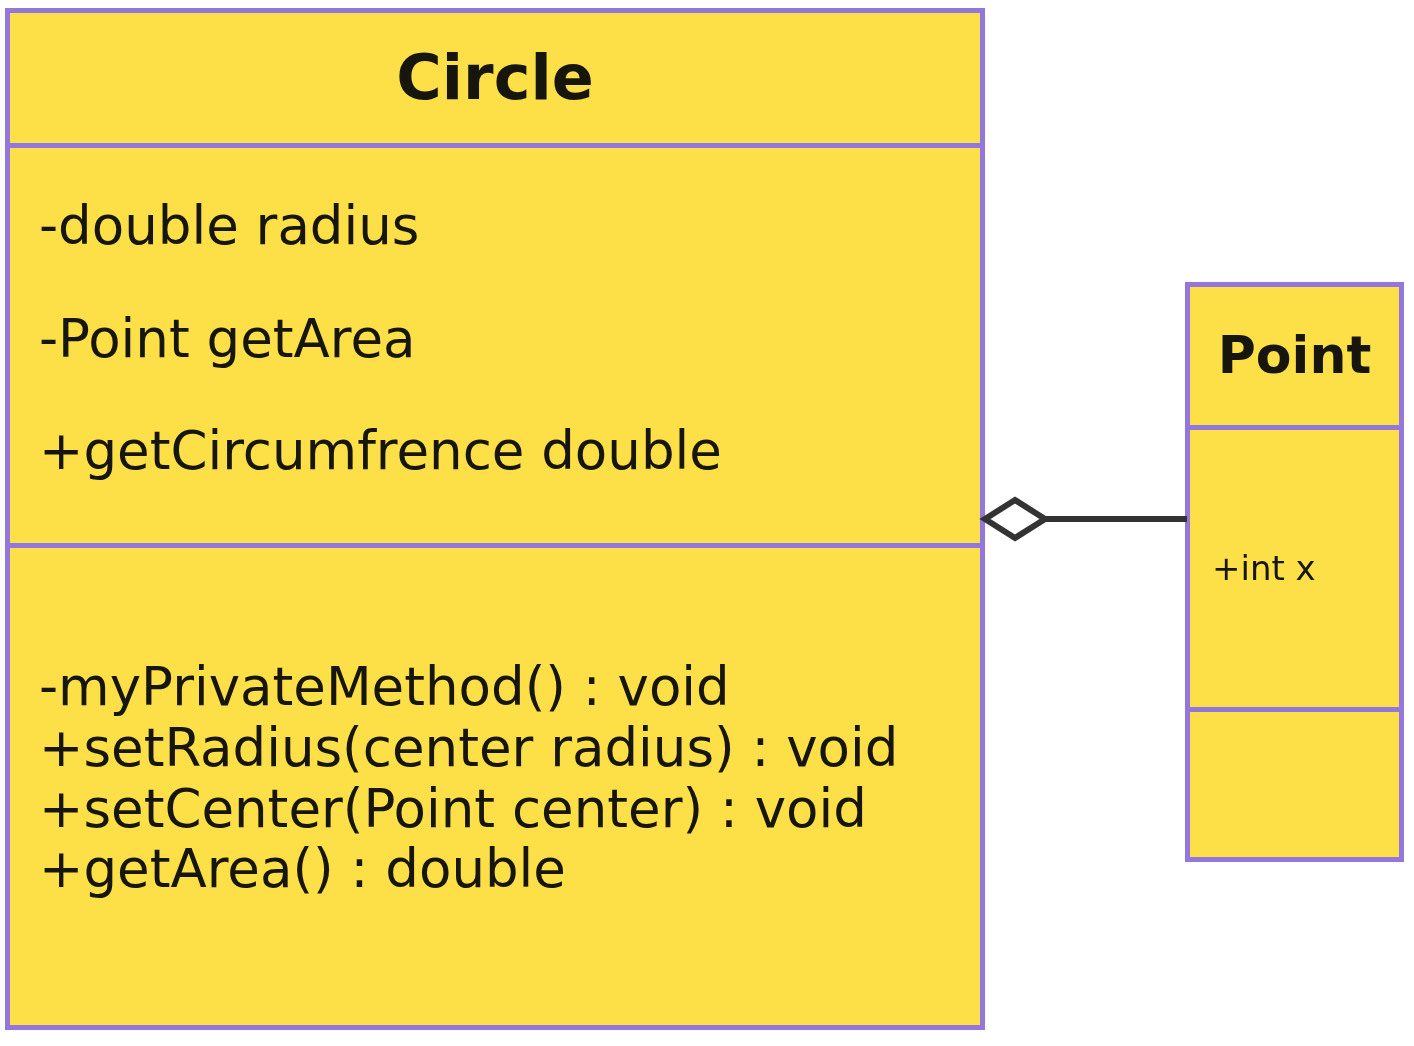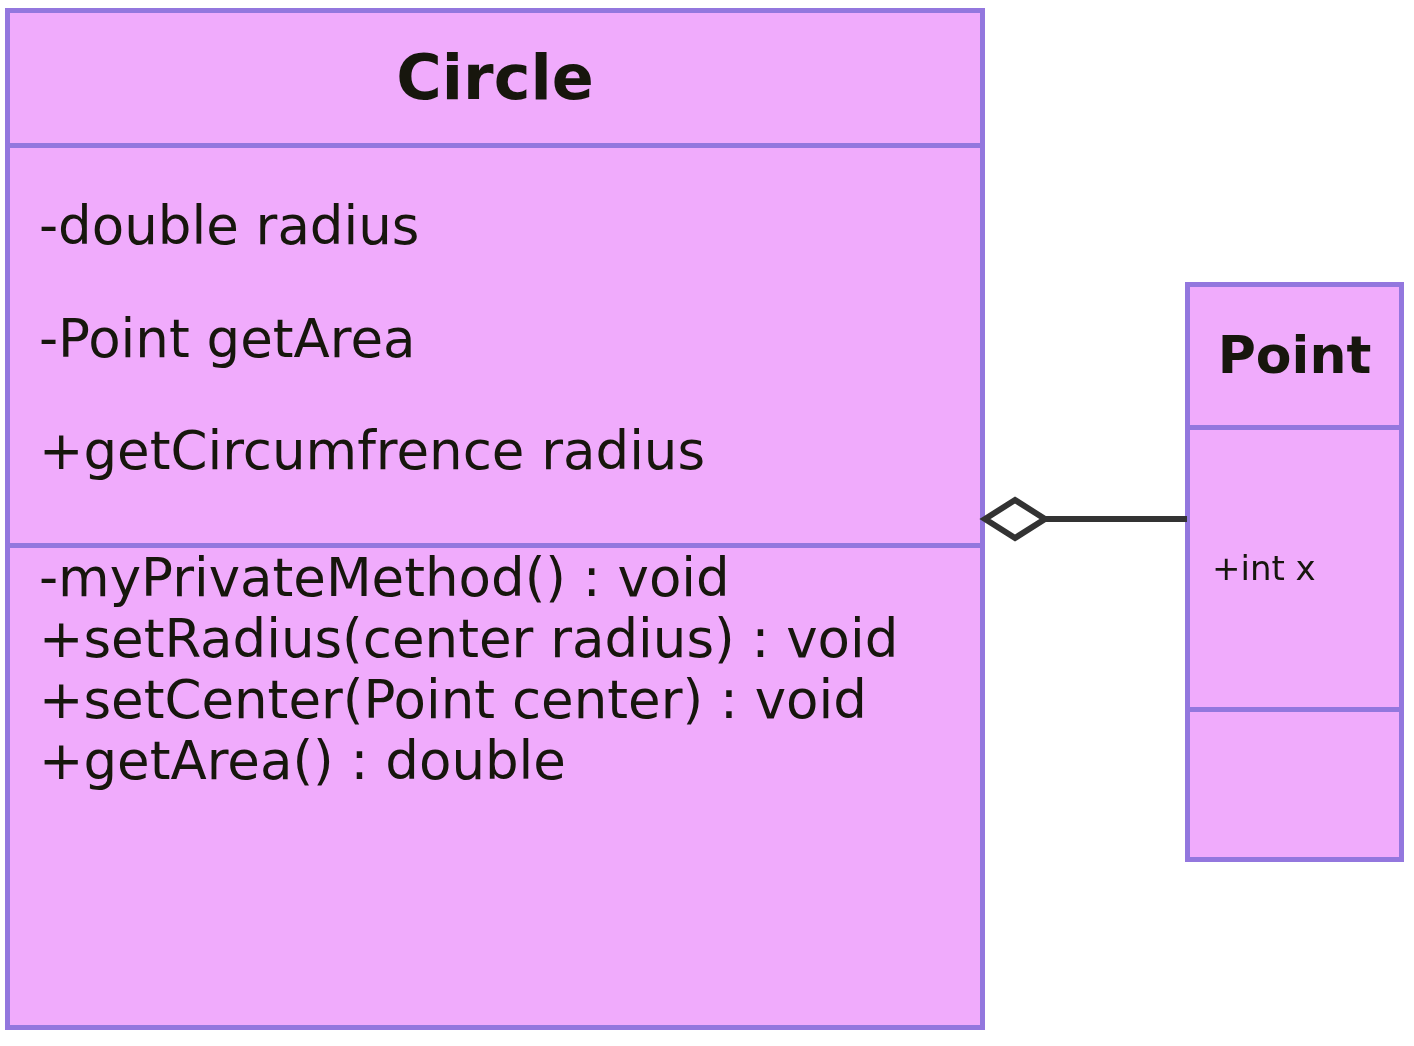--- a/index.html
+++ b/index.html
@@ -19,21 +19,21 @@
     position: absolute;
     left: 0;
     top: 0;
     width: 1414px;
     height: 1046px;
   }
 
   .uml-class {
     position: absolute;
     box-sizing: border-box;
-    background: #f0abfc;
+    background: #fde047;
     border: 5px solid #9377de;
     display: flex;
     flex-direction: column;
   }
 
   .compartment {
     box-sizing: border-box;
     display: flex;
     flex-direction: column;
     justify-content: center;
@@ -75,21 +75,21 @@
   }
   #class-circle .attributes-compartment {
     height: 400px;
     flex: 0 0 400px;
     justify-content: center;
     padding: 0 0 13px 29px;
     gap: 52px;
   }
   #class-circle .methods-compartment {
     flex: 1 1 auto;
-    justify-content: flex-start;
+    justify-content: center;
     padding: 0 0 16px 29px;
   }
   #class-circle .member {
     font-size: 53px;
   }
 
   
   #class-point {
     left: 1185px;
     top: 282px;
@@ -134,21 +134,21 @@
 
   <div class="uml-class" id="class-circle">
 
     <div class="compartment title-compartment">
       <div class="class-title">Circle</div>
     </div>
 
     <div class="compartment divided attributes-compartment">
       <div class="member">-double radius</div>
       <div class="member">-Point getArea</div>
-      <div class="member">+getCircumfrence radius</div>
+      <div class="member">+getCircumfrence double</div>
     </div>
 
     <div class="compartment divided methods-compartment">
       <div class="member">-myPrivateMethod() : void</div>
       <div class="member">+setRadius(center radius) : void</div>
       <div class="member">+setCenter(Point center) : void</div>
       <div class="member">+getArea() : double</div>
     </div>
 
   </div>

